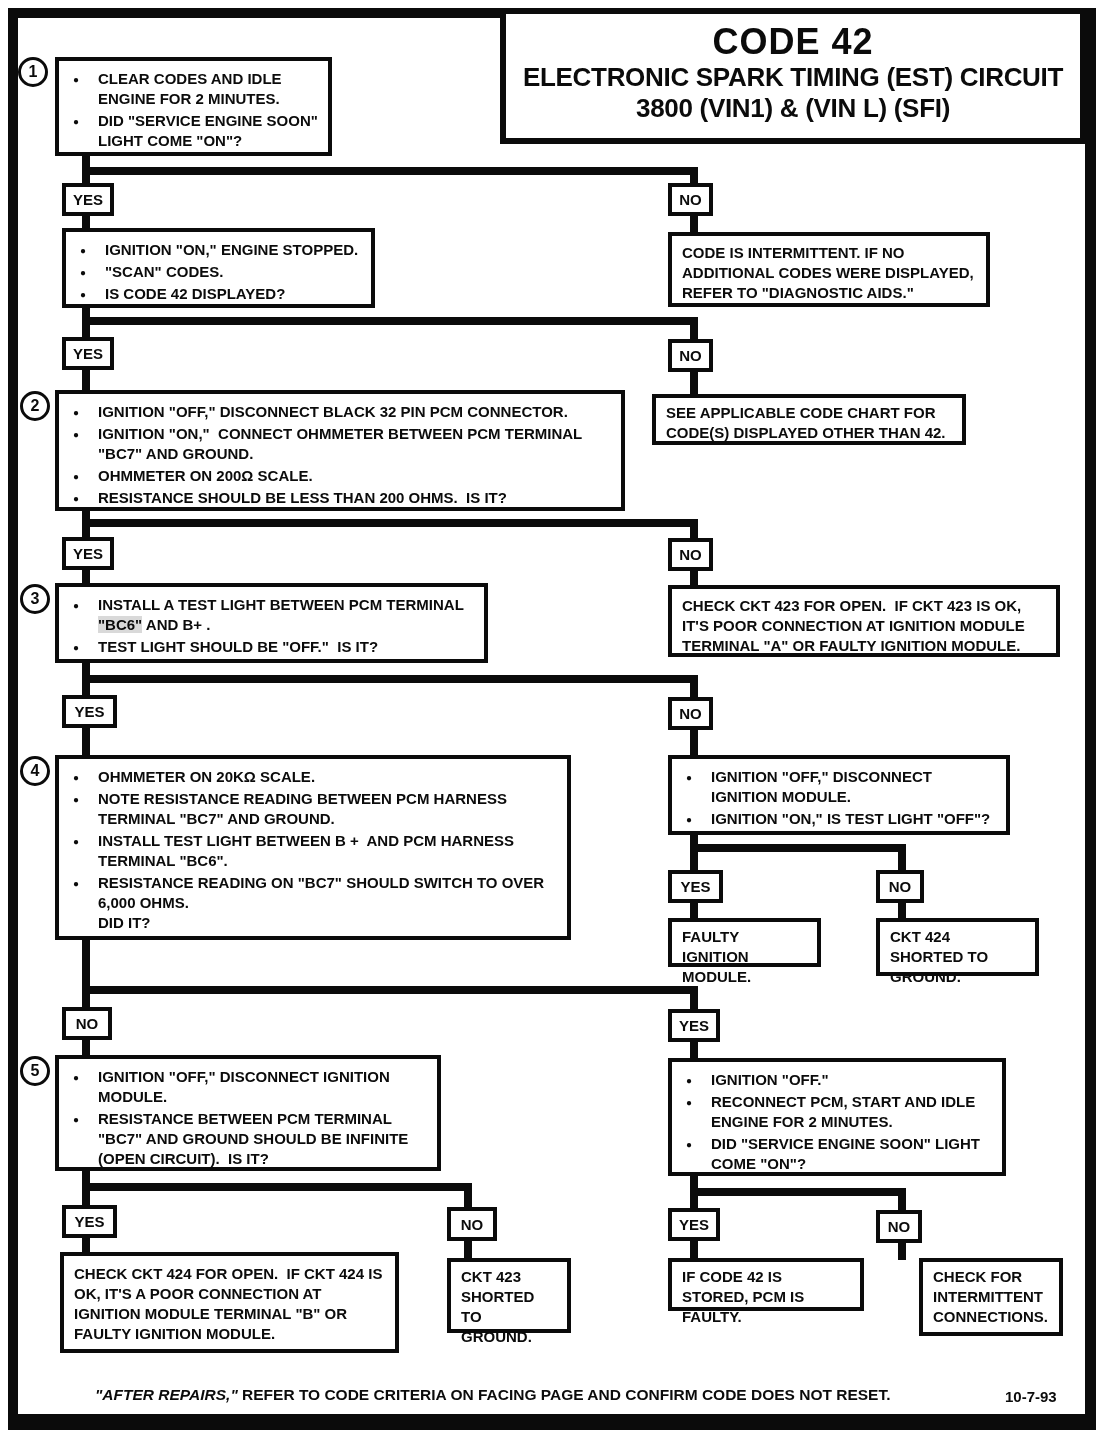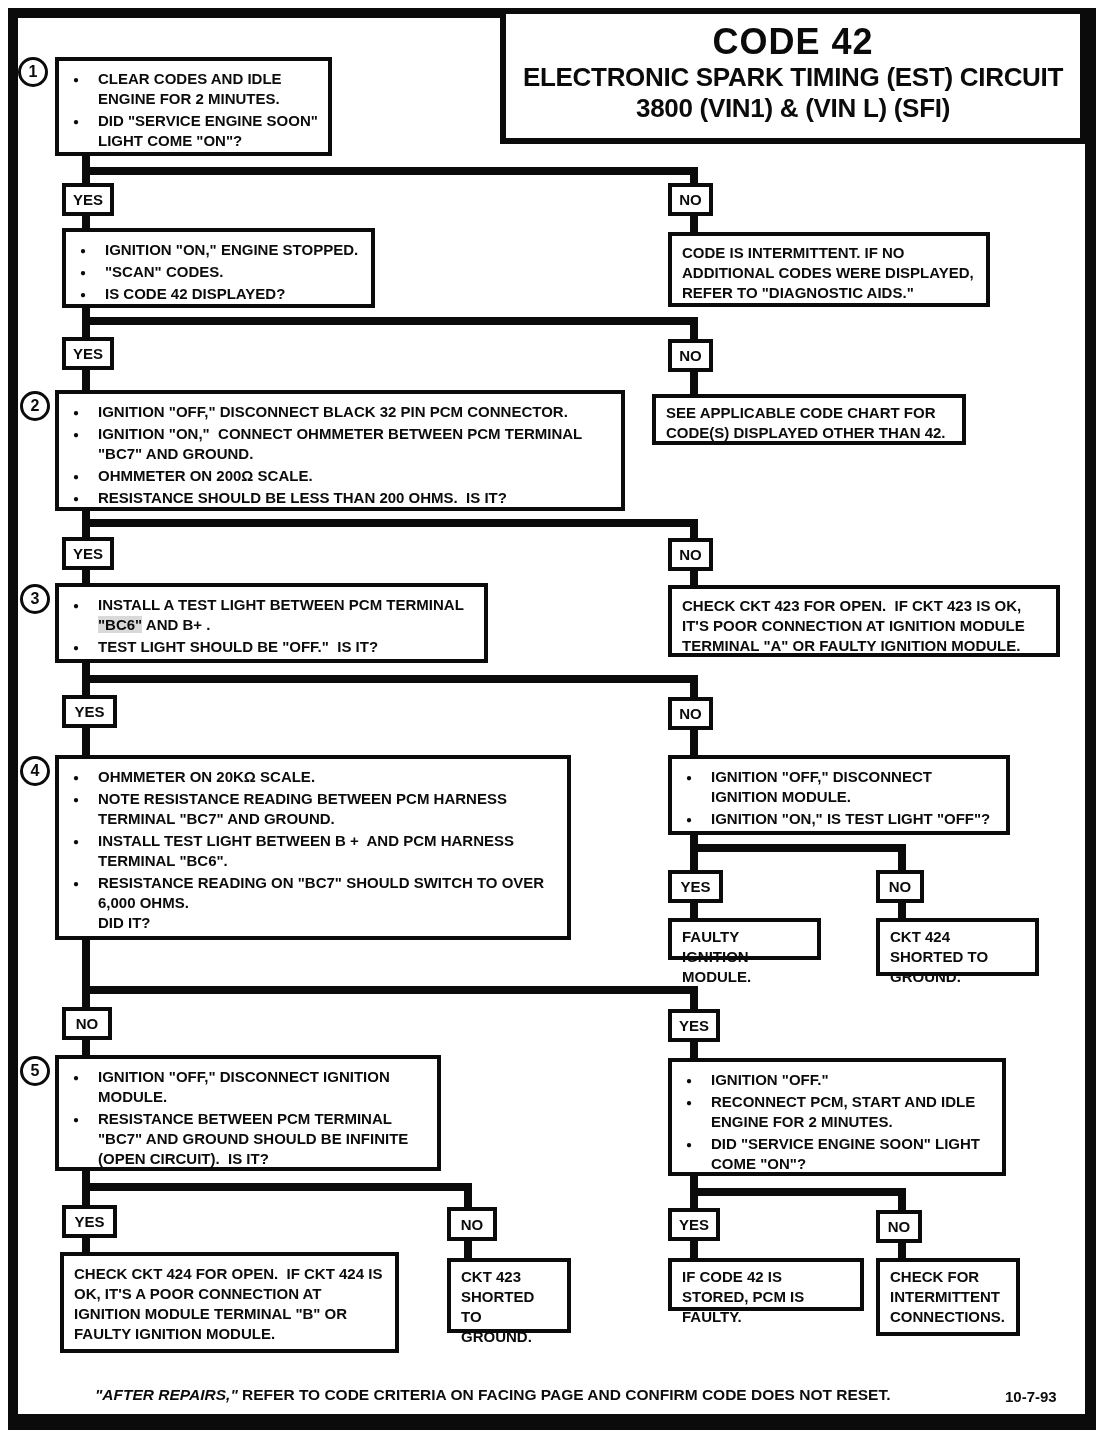--- a/index.html
+++ b/index.html
@@ -197,21 +197,21 @@
       </div>
     <div class="row">
         <span class="bullet">●</span>
         <span class="bt">IGNITION "ON," IS TEST LIGHT "OFF"?</span>
       </div>
   </div>
 
   <div class="label" style="left:668px;top:870px;width:55px;height:33px">YES</div>
   <div class="label" style="left:876px;top:870px;width:48px;height:33px">NO</div>
 
-  <div class="box" style="left:668px;top:918px;width:153px;height:42px;padding:5px 10px">
+  <div class="box" style="left:668px;top:918px;width:153px;height:49px;padding:5px 10px">
     <span class="txt">FAULTY IGNITION MODULE.</span>
   </div>
   <div class="box" style="left:876px;top:918px;width:163px;height:58px;padding:5px 10px">
     <span class="txt">CKT 424 SHORTED TO GROUND.</span>
   </div>
 
   <div class="label" style="left:62px;top:1007px;width:50px;height:33px">NO</div>
   <div class="label" style="left:668px;top:1009px;width:52px;height:33px">YES</div>
 
   <div class="box" style="left:55px;top:1055px;width:386px;height:116px">
@@ -249,20 +249,20 @@
     <span class="txt">CHECK CKT 424 FOR OPEN.  IF CKT 424 IS OK, IT'S A POOR CONNECTION AT IGNITION MODULE TERMINAL "B" OR FAULTY IGNITION MODULE.</span>
   </div>
   <div class="box" style="left:447px;top:1258px;width:124px;height:75px;padding:5px 10px">
     <span class="txt">CKT 423
 SHORTED TO
 GROUND.</span>
   </div>
   <div class="box" style="left:668px;top:1258px;width:196px;height:53px;padding:5px 10px">
     <span class="txt">IF CODE 42 IS STORED, PCM IS  FAULTY.</span>
   </div>
-  <div class="box" style="left:876px;top:1258px;width:144px;height:78px;padding:5px 10px">
+  <div class="box" style="left:919px;top:1258px;width:144px;height:78px;padding:5px 10px">
     <span class="txt">CHECK FOR INTERMITTENT CONNECTIONS.</span>
   </div>
 
   <div class="footer"><span class="it">"AFTER REPAIRS,"</span><span> REFER TO CODE CRITERIA ON FACING PAGE AND CONFIRM CODE DOES NOT RESET.</span></div>
   <div class="fdate">10-7-93</div>
 
 </div>
 
 </body></html>

